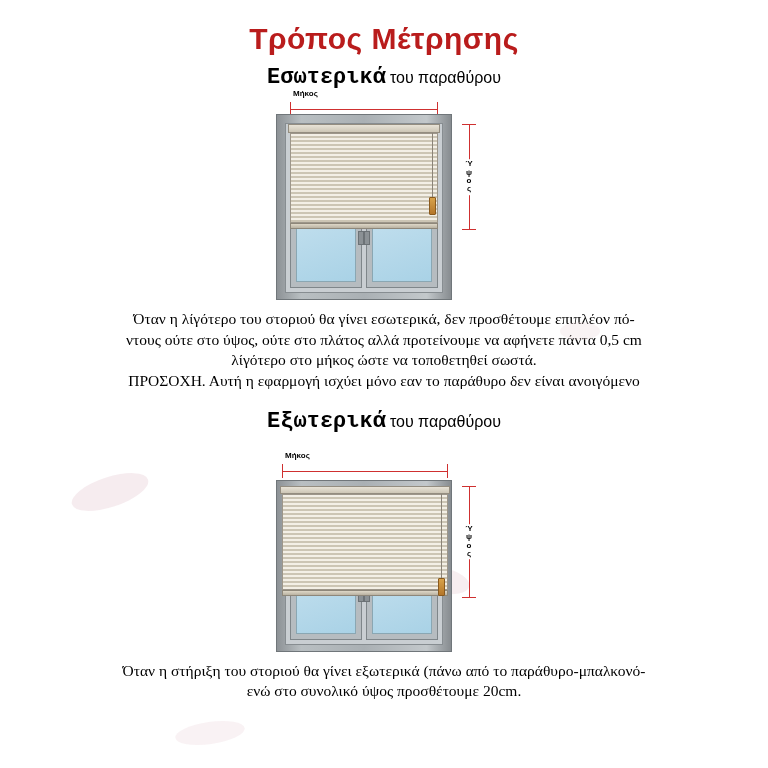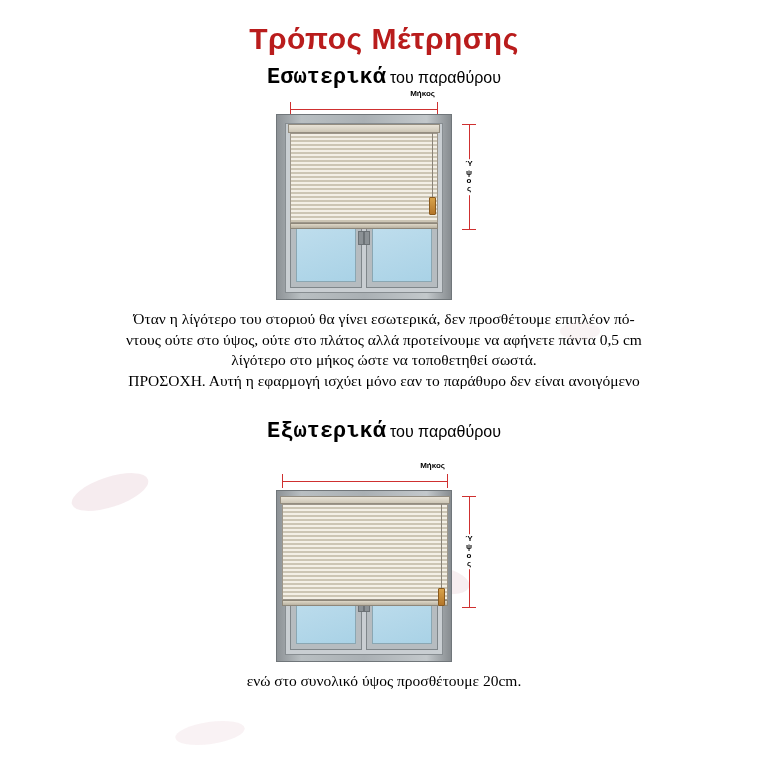--- a/index.html
+++ b/index.html
@@ -177,21 +177,21 @@
     content: "";
     position: absolute;
     left: 0; right: 0;
     top: 50%;
     border-top: 1px solid #cf3030;
   }
   .dim-width .lbl {
     position: absolute;
     left: 0; right: 0;
     top: -13px;
-    text-align: right;
+    text-align: left;
     font-family: "Liberation Sans", sans-serif;
     font-size: 8px;
     font-weight: bold;
     color: #000;
     background: #fff;
     padding: 0 2px;
     display: inline-block;
   }
   .dim-height {
     position: absolute;
@@ -297,21 +297,21 @@
     <div class="cord-grip inner-cord-grip"></div>
   </div>
 
   <div class="note">
     <p>Όταν η λίγότερο του στοριού θα γίνει εσωτερικά, δεν προσθέτουμε επιπλέον πό-</p>
     <p>ντους ούτε στο ύψος, ούτε στο πλάτος αλλά προτείνουμε να αφήνετε πάντα 0,5 cm</p>
     <p>λίγότερο στο μήκος ώστε να τοποθετηθεί σωστά.</p>
     <p>ΠΡΟΣΟΧΗ. Αυτή η εφαρμογή ισχύει μόνο εαν το παράθυρο δεν είναι ανοιγόμενο</p>
   </div>
 
-  <div class="section-title" style="margin-top:28px;">
+  <div class="section-title" style="margin-top:18px;">
     <span class="big">Εξωτερικά</span>
     <span class="small">του παραθύρου</span>
   </div>
 
   <div class="figure outer">
 
     <div class="dim-width" style="left:48px; top:24px; width:166px;">
       <span class="lbl">Μήκος</span>
     </div>
 
@@ -338,16 +338,17 @@
     </div>
 
     <div class="blind-head outer-blind-head"></div>
     <div class="blind outer-blind"></div>
     <div class="blind-bottom outer-blind-bottom"></div>
     <div class="cord outer-cord"></div>
     <div class="cord-grip outer-cord-grip"></div>
   </div>
 
   <div class="note second">
+    <p>Όταν η στήριξη του στοριού θα γίνει εξωτερικά (πάνω από το παράθυρο-μπαλκονό-</p>
     <p>ενώ στο συνολικό ύψος προσθέτουμε 20cm.</p>
   </div>
 
 </div>
 
 </body></html>

